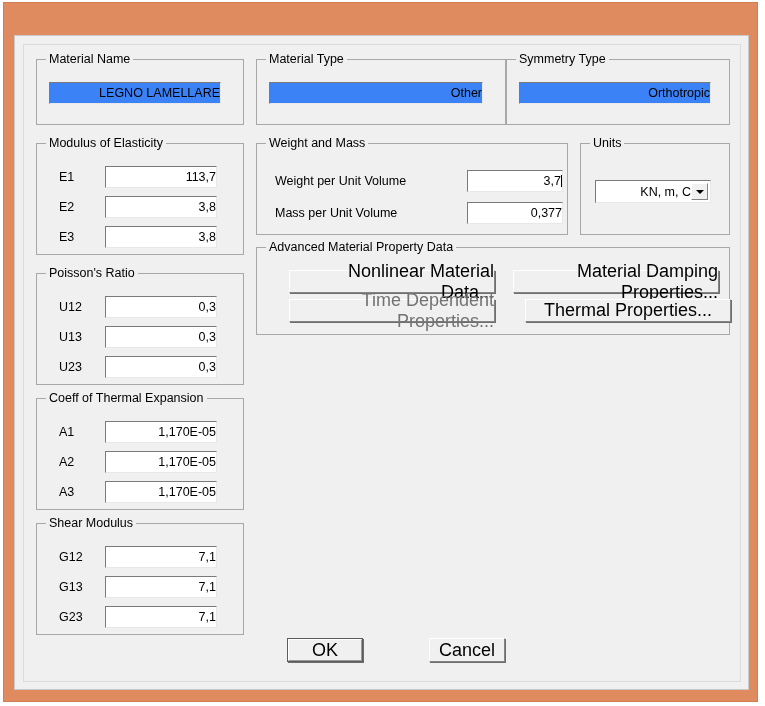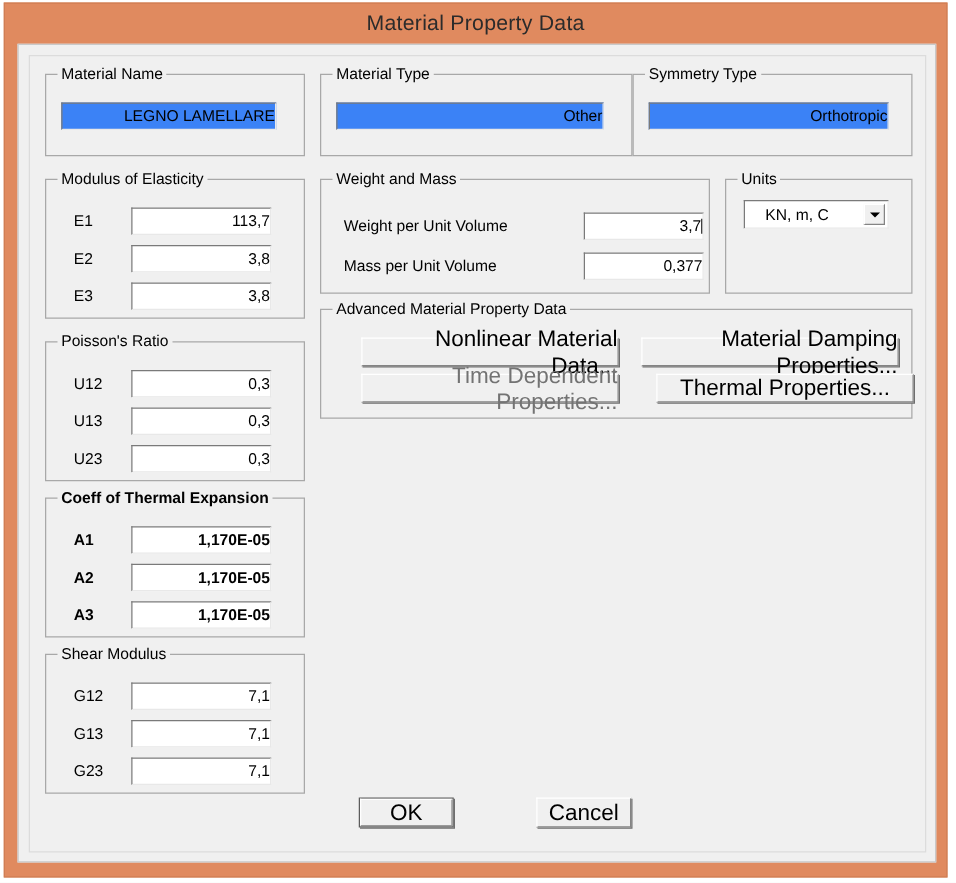--- a/index.html
+++ b/index.html
@@ -186,23 +186,20 @@
     border-left: 4px solid transparent;
     border-right: 4px solid transparent;
     border-top: 4px solid #000;
   }
 </style>
 </head>
 <body>
 
 <div id="window">
 
-  <div id="titlebar">
-    <span>Material Property Data</span>
-  </div>
 
   <div id="client">
     <div id="panel">
 
       <div class="group" style="left:12px; top:14px; width:208px; height:66px;">
         <div class="gtitle">Material Name</div>
         <div class="field readonly" style="left:12px; top:22px; width:172px; height:22px;">LEGNO LAMELLARE</div>
       </div>
 
       <div class="group" style="left:232px; top:14px; width:250px; height:66px;">
@@ -233,21 +230,21 @@
 
         <div class="lbl" style="left:18px; top:30px;">Weight per Unit Volume</div>
         <div class="field focused" style="left:210px; top:26px; width:96px; height:22px;">3,7</div>
 
         <div class="lbl" style="left:18px; top:62px;">Mass per Unit Volume</div>
         <div class="field" style="left:210px; top:58px; width:96px; height:22px;">0,377</div>
       </div>
 
       <div class="group" style="left:556px; top:98px; width:150px; height:92px;">
         <div class="gtitle">Units</div>
-        <div class="combo" style="left:14px; top:16px; width:116px; height:23px;gap:28px;">
+        <div class="combo" style="left:14px; top:36px; width:116px; height:23px;">
           <div class="cval">KN, m, C</div>
           <div class="cbtn">
             <span class="arrow-down"></span>
           </div>
         </div>
       </div>
 
       <div class="group" style="left:232px; top:202px; width:474px; height:88px;">
         <div class="gtitle">Advanced Material Property Data</div>
 
@@ -274,21 +271,21 @@
         <div class="lbl" style="left:22px; top:26px;">U12</div>
         <div class="field" style="left:68px; top:22px; width:112px; height:22px;">0,3</div>
 
         <div class="lbl" style="left:22px; top:56px;">U13</div>
         <div class="field" style="left:68px; top:52px; width:112px; height:22px;">0,3</div>
 
         <div class="lbl" style="left:22px; top:86px;">U23</div>
         <div class="field" style="left:68px; top:82px; width:112px; height:22px;">0,3</div>
       </div>
 
-      <div class="group" style="left:12px; top:353px; width:208px; height:112px;font-weight:bold;">
+      <div class="group" style="left:12px; top:353px; width:208px; height:112px;">
         <div class="gtitle">Coeff of Thermal Expansion</div>
 
         <div class="lbl" style="left:22px; top:26px;">A1</div>
         <div class="field" style="left:68px; top:22px; width:112px; height:22px;">1,170E-05</div>
 
         <div class="lbl" style="left:22px; top:56px;">A2</div>
         <div class="field" style="left:68px; top:52px; width:112px; height:22px;">1,170E-05</div>
 
         <div class="lbl" style="left:22px; top:86px;">A3</div>
         <div class="field" style="left:68px; top:82px; width:112px; height:22px;">1,170E-05</div>

